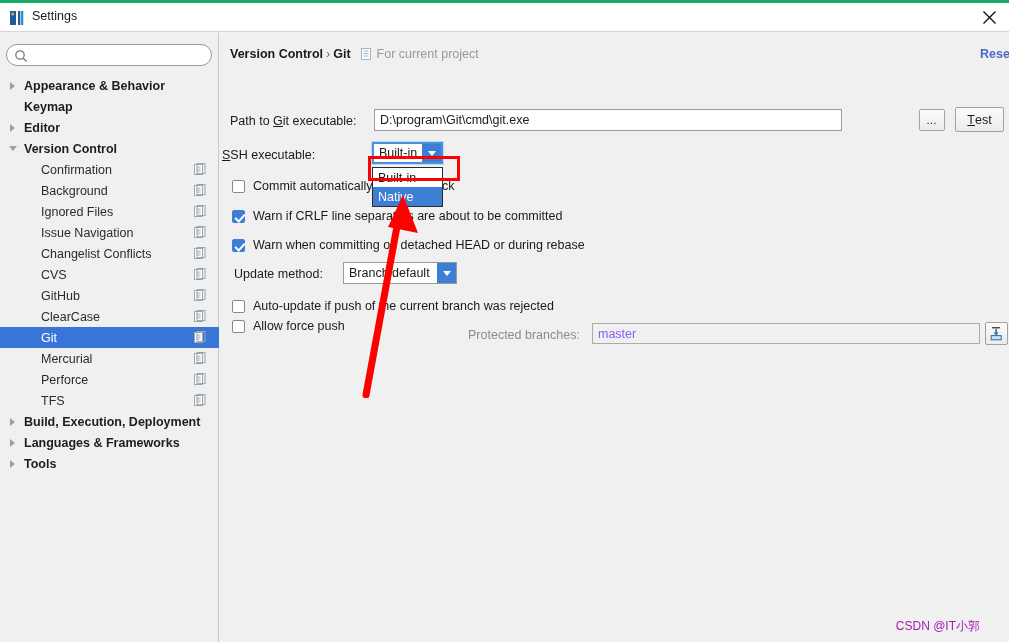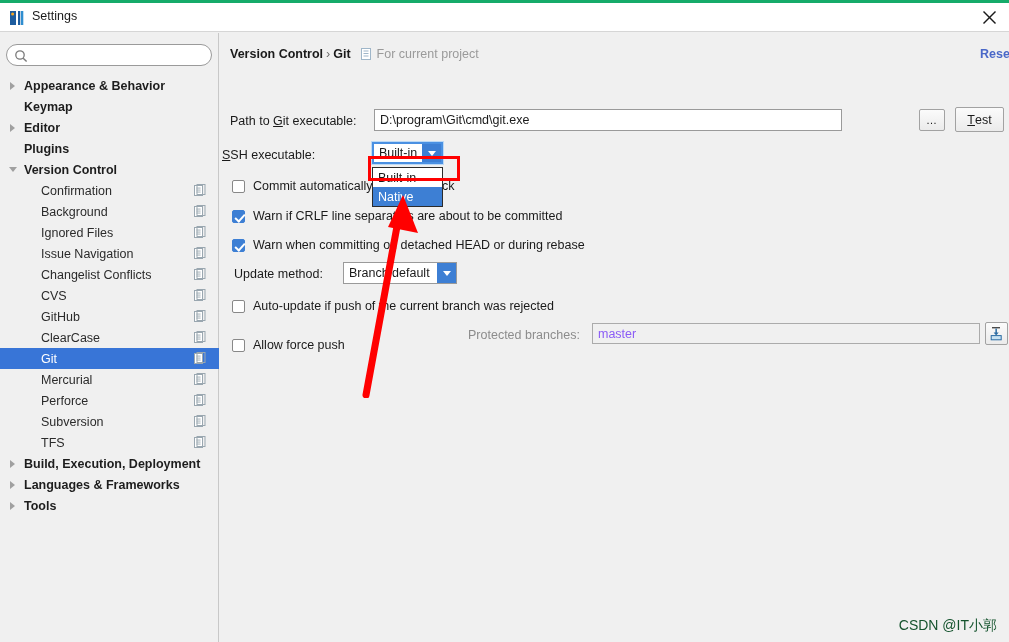--- a/index.html
+++ b/index.html
@@ -257,23 +257,23 @@
   #annot-arrow {
     position: absolute;
     left: 340px; top: 180px;
     width: 110px; height: 215px;
     z-index: 55;
     pointer-events: none;
   }
 
   #watermark {
     position: absolute;
-    right: 12px; bottom: 10px;
-    font-size: 14px;
-    color: #14532d;
+    right: 29px; bottom: 10px;
+    font-size: 12px;
+    color: #a21caf;
     white-space: nowrap;
   }
 </style>
 </head>
 <body>
 
 <div id="root">
 
   <div id="titlebar">
     <span id="app-icon">
@@ -309,23 +309,20 @@
           <span class="lbl">Appearance &amp; Behavior</span>
         </div>
         <div class="tree-row lvl0">
           <span class="lbl">Keymap</span>
         </div>
         <div class="tree-row lvl0">
           <span class="arrow collapsed"></span>
           <span class="lbl">Editor</span>
         </div>
         <div class="tree-row lvl0">
-          <span class="lbl">Plugins</span>
-        </div>
-        <div class="tree-row lvl0">
           <span class="arrow expanded"></span>
           <span class="lbl">Version Control</span>
         </div>
         <div class="tree-row lvl1">
           <span class="lbl">Confirmation</span>
           <span class="proj-icon"><svg width="12" height="12" viewBox="0 0 12 12">
               <rect x="0.5" y="1.5" width="8" height="10" fill="#ffffff" stroke="#9aa7b0" stroke-width="1"></rect>
               <rect x="3" y="0.5" width="8" height="10" fill="none" stroke="#9aa7b0" stroke-width="1"></rect>
               <rect x="2.4" y="3.6" width="4.2" height="0.9" fill="#9aa7b0"></rect>
               <rect x="2.4" y="5.6" width="4.2" height="0.9" fill="#9aa7b0"></rect>
@@ -417,30 +414,20 @@
           <span class="proj-icon"><svg width="12" height="12" viewBox="0 0 12 12">
               <rect x="0.5" y="1.5" width="8" height="10" fill="#ffffff" stroke="#9aa7b0" stroke-width="1"></rect>
               <rect x="3" y="0.5" width="8" height="10" fill="none" stroke="#9aa7b0" stroke-width="1"></rect>
               <rect x="2.4" y="3.6" width="4.2" height="0.9" fill="#9aa7b0"></rect>
               <rect x="2.4" y="5.6" width="4.2" height="0.9" fill="#9aa7b0"></rect>
               <rect x="2.4" y="7.6" width="4.2" height="0.9" fill="#9aa7b0"></rect>
             </svg></span>
         </div>
         <div class="tree-row lvl1">
           <span class="lbl">Perforce</span>
-          <span class="proj-icon"><svg width="12" height="12" viewBox="0 0 12 12">
-              <rect x="0.5" y="1.5" width="8" height="10" fill="#ffffff" stroke="#9aa7b0" stroke-width="1"></rect>
-              <rect x="3" y="0.5" width="8" height="10" fill="none" stroke="#9aa7b0" stroke-width="1"></rect>
-              <rect x="2.4" y="3.6" width="4.2" height="0.9" fill="#9aa7b0"></rect>
-              <rect x="2.4" y="5.6" width="4.2" height="0.9" fill="#9aa7b0"></rect>
-              <rect x="2.4" y="7.6" width="4.2" height="0.9" fill="#9aa7b0"></rect>
-            </svg></span>
-        </div>
-        <div class="tree-row lvl1">
-          <span class="lbl">Subversion</span>
           <span class="proj-icon"><svg width="12" height="12" viewBox="0 0 12 12">
               <rect x="0.5" y="1.5" width="8" height="10" fill="#ffffff" stroke="#9aa7b0" stroke-width="1"></rect>
               <rect x="3" y="0.5" width="8" height="10" fill="none" stroke="#9aa7b0" stroke-width="1"></rect>
               <rect x="2.4" y="3.6" width="4.2" height="0.9" fill="#9aa7b0"></rect>
               <rect x="2.4" y="5.6" width="4.2" height="0.9" fill="#9aa7b0"></rect>
               <rect x="2.4" y="7.6" width="4.2" height="0.9" fill="#9aa7b0"></rect>
             </svg></span>
         </div>
         <div class="tree-row lvl1">
           <span class="lbl">TFS</span>
@@ -528,21 +515,21 @@
       <div class="arrowbtn">
           <i></i>
         </div>
     </div>
 
     <div class="cbrow" style="left:12px; top:264px;">
       <span class="cbox" id="cb3"></span>
       <span class="cblabel">Auto-update if push of the current branch was rejected</span>
     </div>
 
-    <div class="cbrow" style="left:12px; top:303px;">
+    <div class="cbrow" style="left:12px; top:284px;">
       <span class="cbox" id="cb4"></span>
       <span class="cblabel">Allow force push</span>
     </div>
 
     <div class="form-label" style="left:248px; top:295px; color:#8c8c8c;">Protected branches:</div>
 
     <input class="textfield disabled" style="left: 372px; top: 290px; width: 388px; height: 21px;" type="text" readonly="" value="master">
 
     <div class="btn" style="left:765px; top:289px; width:23px; height:23px;">
       <svg width="15" height="15" viewBox="0 0 15 15">

